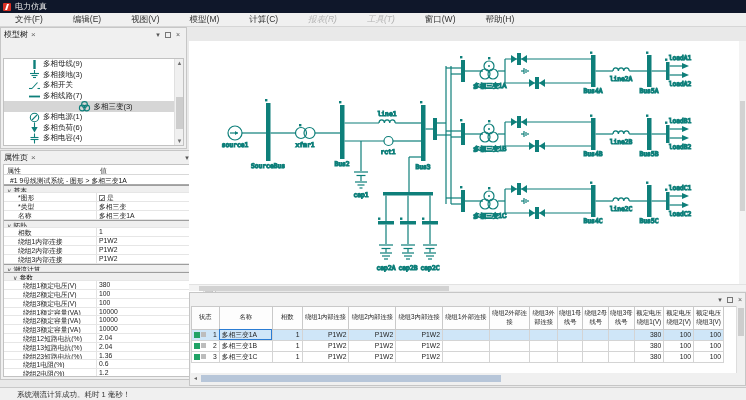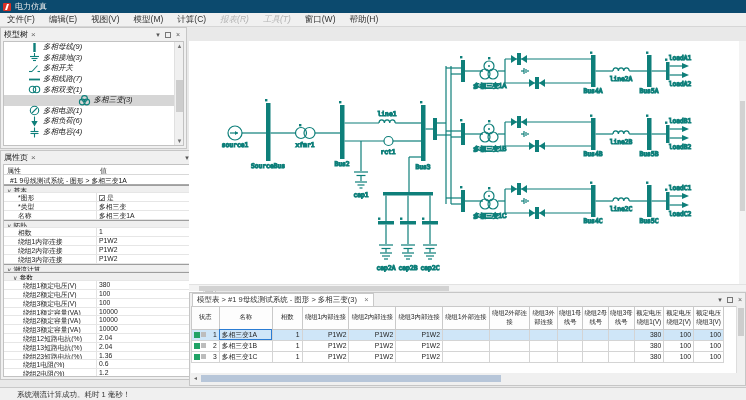--- a/index.html
+++ b/index.html
@@ -2,30 +2,30 @@
 <html><head>
 <meta charset="utf-8">
 <style>
   html,body{margin:0;padding:0;background:#d9d9d9;}
   #app{position:relative;width:746px;height:400px;background:#e9e9e9;
        font-family:"Liberation Sans",sans-serif;overflow:hidden;
        -webkit-font-smoothing:antialiased;}
   #app *{box-sizing:border-box;}
 
   
-  .titlebar{position:absolute;left:0;top:0;width:746px;height:13px;background:#0c4a6e;
+  .titlebar{position:absolute;left:0;top:0;width:746px;height:13px;background:#0f172a;
             color:#e8e8e8;font-size:8px;line-height:13px;display:flex;align-items:center;}
   .appicon{width:8px;height:8px;background:#d93025;margin:0 4px 0 3px;border-radius:1px;
            position:relative;flex:0 0 auto;}
   .appicon:after{content:"";position:absolute;left:3px;top:1px;width:2px;height:6px;background:#fff;transform:skewX(-18deg);}
 
   
   .menubar{position:absolute;left:0;top:13px;width:746px;height:14px;background:#f0f0f0;
            border-bottom:1px solid #d6d6d6;display:flex;font-size:8.5px;color:#333;}
-  .menuitem{padding:0 7px;line-height:13px;cursor:default;}
+  .menuitem{padding:0 15px;line-height:13px;cursor:default;}
   .menuitem.disabled{color:#b3b3b3;font-style:italic;}
 
   
   .panel{position:absolute;background:#f0f0f0;border:1px solid #c6c6c6;}
   .phdr{height:13px;display:flex;align-items:center;font-size:8px;color:#222;
         background:#f0f0f0;padding:0 3px;}
   .phdr .ttl{margin-right:3px;}
   .phdr .tclose{color:#666;font-size:8px;margin-right:auto;}
   .phbtn{width:10px;text-align:center;color:#555;font-size:7px;line-height:11px;}
   .sqbtn{width:6px;height:6px;border:1px solid #777;margin:0 2px;}
@@ -126,21 +126,21 @@
   <div class="vsplit"></div>
 
   <div class="panel" style="left:0;top:27px;width:187px;height:122px;">
     <div class="phdr">
       <span class="ttl">模型树</span>
       <span class="tclose">×</span>
       <span class="phbtn">▾</span>
       <span class="sqbtn"></span>
       <span class="phbtn">×</span>
     </div>
-    <div class="pbody" style="top:13px;font-style:italic;">
+    <div class="pbody" style="top:30px;">
       <div class="titem">
         <svg class="ticon" viewBox="0 0 12 11">
             <line x1="6" y1="1" x2="6" y2="10" stroke="#0e7f7a" stroke-width="2.4"></line>
           </svg>
         <span>多相母线(9)</span>
       </div>
       <div class="titem">
         <svg class="ticon" viewBox="0 0 12 11" stroke="#0e7f7a" stroke-width="1.1" fill="none">
             <line x1="6" y1="1" x2="6" y2="4.5"></line>
             <line x1="1.5" y1="4.5" x2="10.5" y2="4.5"></line>
@@ -155,27 +155,20 @@
             <line x1="3.5" y1="8.5" x2="9" y2="2.5"></line>
             <line x1="9" y1="8.5" x2="11.5" y2="8.5"></line>
           </svg>
         <span>多相开关</span>
       </div>
       <div class="titem">
         <svg class="ticon" viewBox="0 0 12 11">
             <line x1="0.5" y1="5.5" x2="11.5" y2="5.5" stroke="#0e7f7a" stroke-width="1.8"></line>
           </svg>
         <span>多相线路(7)</span>
-      </div>
-      <div class="titem">
-        <svg class="ticon" viewBox="0 0 12 11" stroke="#0e7f7a" stroke-width="1.1" fill="none">
-            <circle cx="4" cy="5.5" r="3.2"></circle>
-            <circle cx="8" cy="5.5" r="3.2"></circle>
-          </svg>
-        <span>多相双变(1)</span>
       </div>
       <div class="titem sel">
         <svg class="ticon" viewBox="0 0 12 11" stroke="#0e7f7a" stroke-width="1.1" fill="none">
             <circle cx="6" cy="3.5" r="2.9"></circle>
             <circle cx="3.8" cy="7" r="2.9"></circle>
             <circle cx="8.2" cy="7" r="2.9"></circle>
           </svg>
         <span>多相三变(3)</span>
       </div>
       <div class="titem">
@@ -609,24 +602,20 @@
   </div>
   <div class="cvs-v">
       <div class="thumb"></div>
     </div>
   <div class="cvs-h">
       <div class="thumb"></div>
     </div>
 
   <div class="tblpanel">
     <div class="tbltabs">
-      <div class="tbltab">
-        <span>模型表 &gt; #1 9母线测试系统 - 图形 &gt; 多相三变(3)</span>
-        <span class="x">×</span>
-      </div>
       <span style="margin-left:auto;display:flex;align-items:center;">
         <span class="phbtn">▾</span>
         <span class="sqbtn"></span>
         <span class="phbtn">×</span>
       </span>
     </div>
     <div class="tblwrap">
       <table class="grid">
         <colgroup>
           <col style="width:26px">

